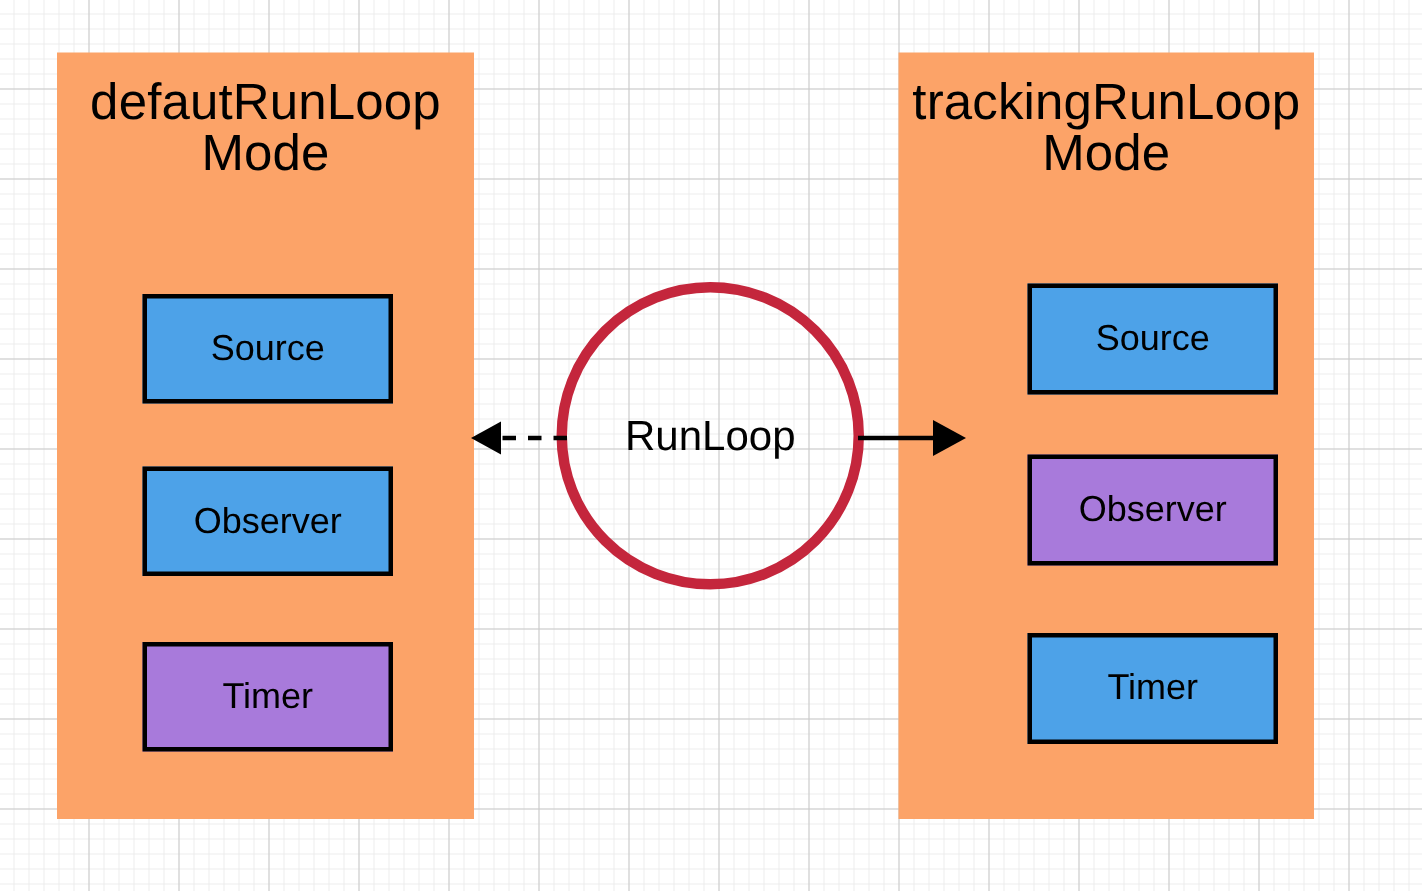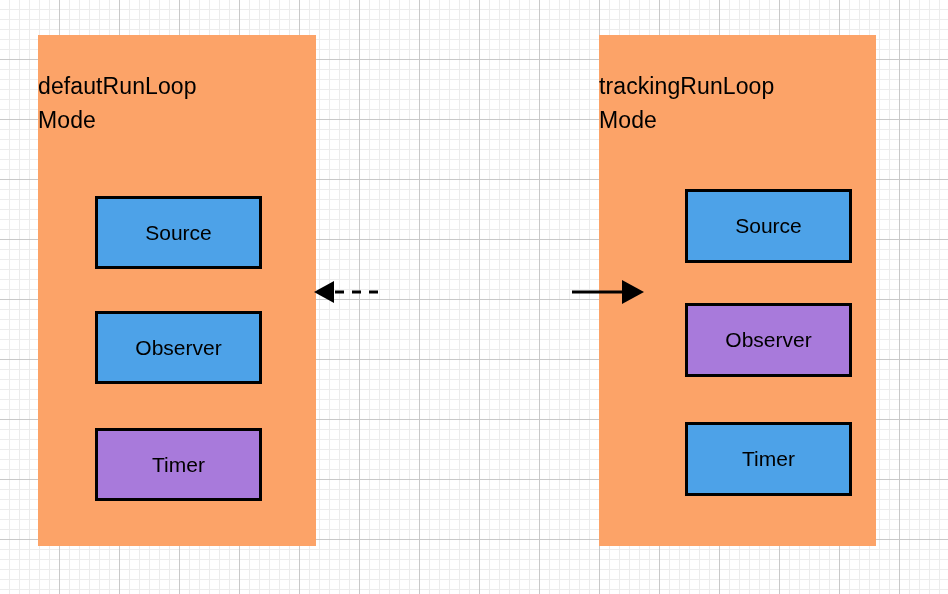--- a/index.html
+++ b/index.html
@@ -40,39 +40,40 @@
     background-color: #fca368;
     display: flex;
     flex-direction: column;
     align-items: center;
   }
   #panel-left  { left: 38px;  top: 35px; width: 278px; height: 511px; }
   #panel-right { left: 599px; top: 35px; width: 277px; height: 511px; }
 
   .mode-title {
     width: 100%;
+    text-align: center;
     color: #000000;
-    font-size: 23px;
+    font-size: 34px;
     line-height: 34px;
     font-weight: 400;
     letter-spacing: 0.1px;
     white-space: pre-line;
-    padding-top: 34px;
+    padding-top: 16px;
   }
 
   
   .item-box {
     position: absolute;
     box-sizing: border-box;
     border: 3px solid #000000;
     display: flex;
     align-items: center;
     justify-content: center;
     color: #000000;
-    font-size: 21px;
+    font-size: 24px;
     line-height: 28px;
     font-weight: 400;
   }
   .item-blue   { background-color: #4da2e8; }
   .item-purple { background-color: #a87adb; }
 
   
   #box-left-0 { left: 95px;  top: 196px; width: 167px; height: 73px; }
   #box-left-1 { left: 95px;  top: 311px; width: 167px; height: 73px; }
   #box-left-2 { left: 95px;  top: 428px; width: 167px; height: 73px; }
@@ -137,20 +138,23 @@
   <div class="item-box item-blue" id="box-right-0">
     <span>Source</span>
   </div>
   <div class="item-box item-purple" id="box-right-1">
     <span>Observer</span>
   </div>
   <div class="item-box item-blue" id="box-right-2">
     <span>Timer</span>
   </div>
 
+  <div id="runloop-node">
+    <span>RunLoop</span>
+  </div>
 
   <svg class="connector" id="connector-left" viewBox="0 0 70 48" width="70" height="48">
     <line x1="68" y1="24" x2="22" y2="24" stroke="#000000" stroke-width="3" stroke-dasharray="9 8" stroke-linecap="butt"></line>
     <polygon points="4,24 24,13 24,35" fill="#000000"></polygon>
   </svg>
 
   <svg class="connector" id="connector-right" viewBox="0 0 78 48" width="78" height="48">
     <line x1="2" y1="24" x2="56" y2="24" stroke="#000000" stroke-width="3" stroke-linecap="butt"></line>
     <polygon points="74,24 52,12 52,36" fill="#000000"></polygon>
   </svg>

